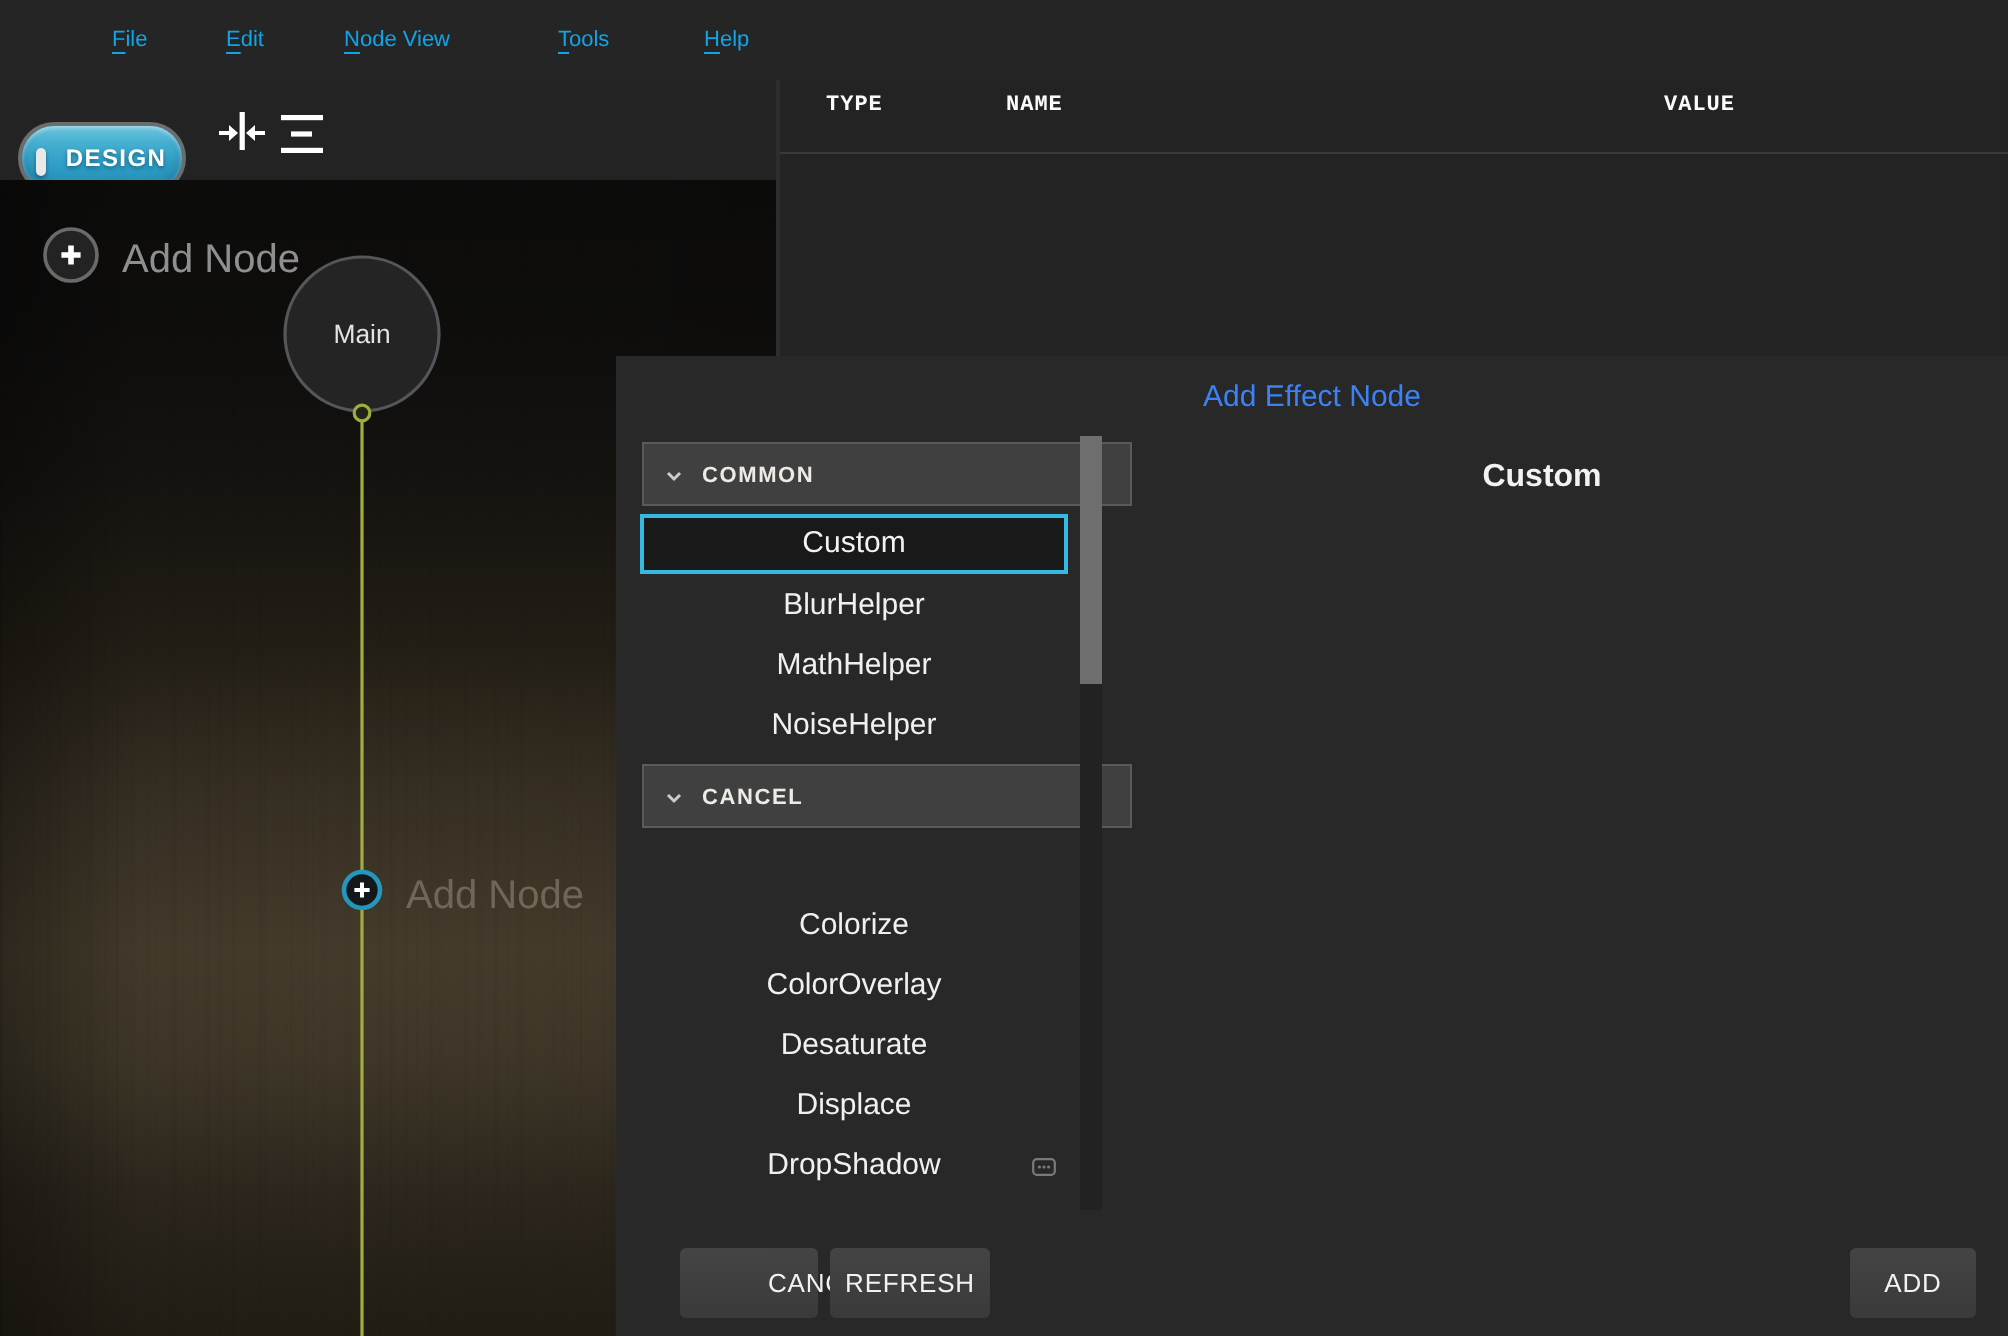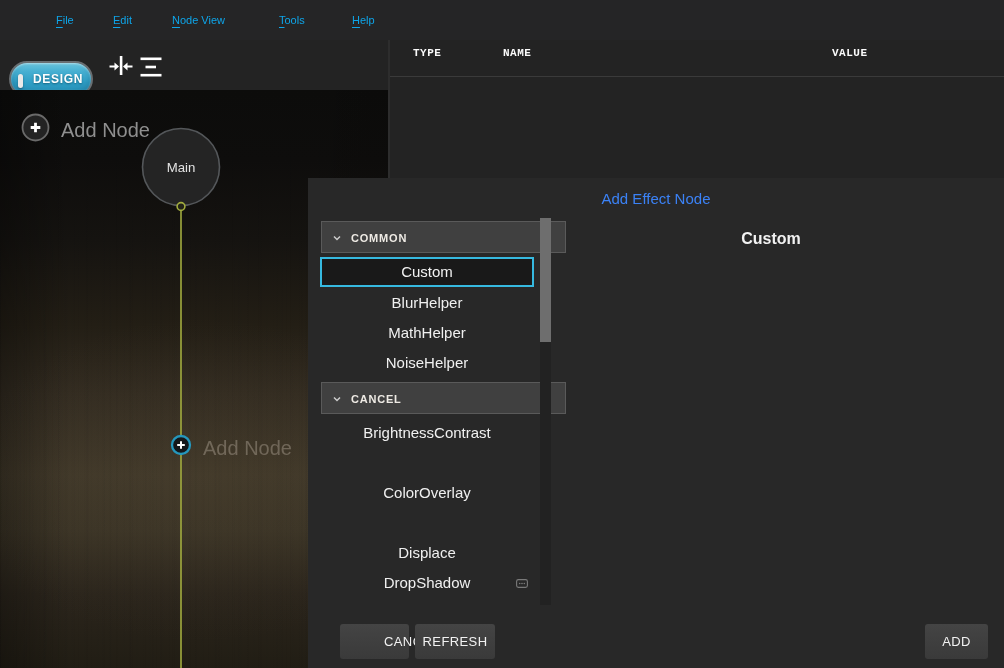--- a/index.html
+++ b/index.html
@@ -99,22 +99,23 @@
   <div id="selitem">Custom</div>
   <div class="litem" style="top:110px">BlurHelper</div>
   <div class="litem" style="top:140px">MathHelper</div>
   <div class="litem" style="top:170px">NoiseHelper</div>
   <div class="lhead" style="top:204px">
     <svg class="chev" viewBox="0 0 8 8">
         <path d="M1 2.5 L4 5.5 L7 2.5" fill="none" stroke="#cccccc" stroke-width="1.5"></path>
       </svg>
     <span class="ht">CANCEL</span>
   </div>
-  <div class="litem" style="top:240px">BrightnessContrast</div>
+  <div class="litem" style="top:270px">Colorize</div>
   <div class="litem" style="top:300px">ColorOverlay</div>
+  <div class="litem" style="top:330px">Desaturate</div>
   <div class="litem" style="top:390px">DropShadow</div>
   <div class="litem" style="top:360px">Displace</div>
   <svg id="dots" width="12" height="9" viewBox="0 0 12 9">
     <rect x="0.6" y="0.6" width="10.8" height="7.8" rx="1.8" fill="none" stroke="#7a7a7a" stroke-width="1.1"></rect>
     <circle cx="3.7" cy="4.5" r="0.8" fill="#7a7a7a"></circle>
       <circle cx="6" cy="4.5" r="0.8" fill="#7a7a7a"></circle>
       <circle cx="8.3" cy="4.5" r="0.8" fill="#7a7a7a"></circle>
   </svg>
   <div id="sbtrack"></div>
   <div id="sbthumb"></div>

